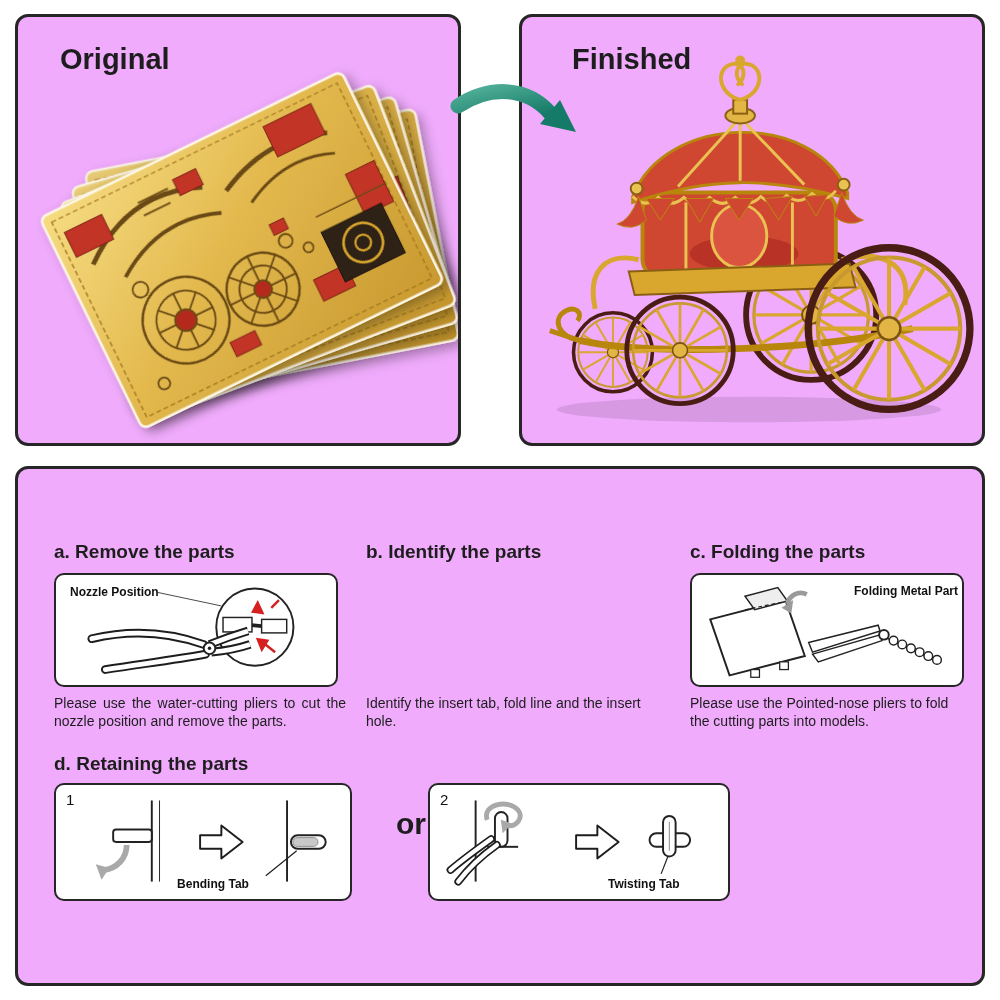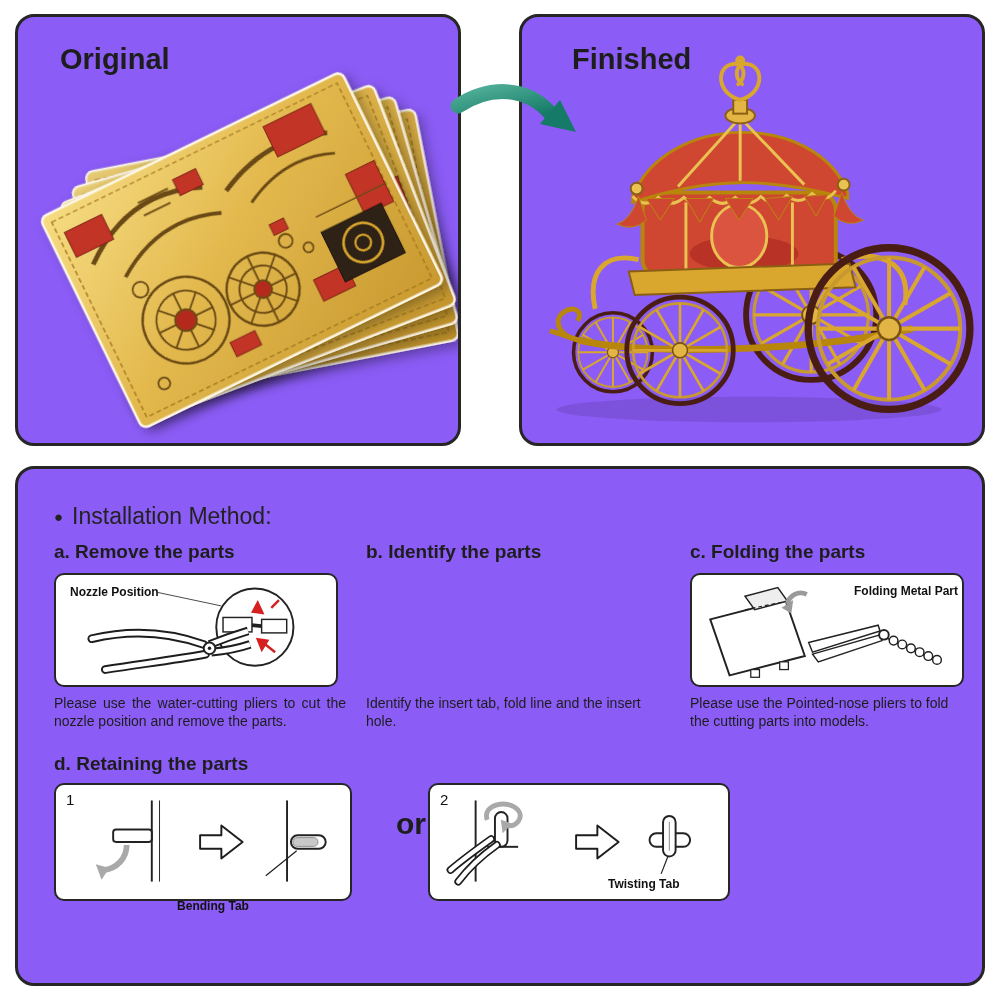--- a/index.html
+++ b/index.html
@@ -1,18 +1,18 @@
 <!DOCTYPE html>
 <html><head>
 <meta charset="utf-8">
 <style>
   html,body{margin:0;padding:0;background:#ffffff;}
   body{width:1000px;height:1000px;font-family:"Liberation Sans",sans-serif;color:#1d1d1d;}
   .stage{position:relative;width:1000px;height:1000px;background:#fff;overflow:hidden;}
-  .panel{position:absolute;border:3px solid #262626;border-radius:19px;background:#8b5cf6;box-sizing:border-box;}
+  .panel{position:absolute;border:3px solid #262626;border-radius:13px;background:#f0abfc;box-sizing:border-box;}
   #panel-original{left:15px;top:14px;width:446px;height:432px;}
   #panel-finished{left:519px;top:14px;width:466px;height:432px;}
   #panel-instructions{left:15px;top:466px;width:970px;height:520px;}
   .panel-title{position:absolute;font-size:29px;font-weight:bold;color:#1d1d1d;margin:0;z-index:3;}
   #title-original{left:42px;top:26px;}
   #title-finished{left:50px;top:26px;}
   .art{position:absolute;left:0;top:0;width:100%;height:100%;}
   #arrow-wrap{position:absolute;left:450px;top:80px;width:136px;height:70px;z-index:5;}
   
   #inst-heading{position:absolute;left:36px;top:34px;font-size:23px;color:#222;}
@@ -28,21 +28,21 @@
   #diagram-c{left:672px;top:104px;width:274px;height:114px;}
   #diagram-d1{left:36px;top:314px;width:298px;height:118px;}
   #diagram-d2{left:410px;top:314px;width:302px;height:118px;}
   .diagram svg{position:absolute;left:0;top:0;width:100%;height:100%;}
   .dlabel{position:absolute;font-size:12px;font-weight:bold;color:#111;}
   #lbl-nozzle{left:14px;top:10px;}
   #lbl-insert-tab{left:132px;top:6px;width:150px;text-align:center;}
   #lbl-fold-line{left:132px;top:40px;width:150px;text-align:center;}
   #lbl-insert-hole{left:132px;top:74px;width:150px;text-align:center;}
   #lbl-folding{left:118px;top:9px;width:150px;text-align:left;padding-left:44px;}
-  #lbl-bending{left:92px;top:92px;width:130px;text-align:center;margin-top:22px;}
+  #lbl-bending{left:92px;top:92px;width:130px;text-align:center;}
   #lbl-twisting{left:178px;top:92px;width:130px;text-align:left;}
   .num{position:absolute;left:10px;top:6px;font-size:15px;color:#111;}
   .caption{position:absolute;font-size:14px;line-height:1.25;color:#1d1d1d;margin:0;}
   #cap-a{left:36px;top:226px;width:292px;text-align:justify;}
   #cap-b{left:348px;top:226px;width:286px;}
   #cap-c{left:672px;top:226px;width:274px;}
   #or-label{position:absolute;left:334px;top:338px;width:74px;text-align:right;font-size:30px;font-weight:bold;}
 </style>
 </head>
 <body>
@@ -188,23 +188,20 @@
       <circle cx="221" cy="44" r="5" fill="#d9a62e"></circle>
       <circle cx="116" cy="174" r="6" fill="#e9c252" stroke="#8a5f14" stroke-width="2"></circle>
       <circle cx="326" cy="170" r="6" fill="#e9c252" stroke="#8a5f14" stroke-width="2"></circle>
       <use href="#wheelP" transform="translate(160,338) scale(0.54)"></use>
       <use href="#wheelP" transform="translate(372,316) scale(0.82)"></use>
     </svg>
   </section>
 
   <section class="panel" id="panel-instructions">
 
-    <div id="inst-heading">
-      <span class="bullet">●</span><span>Installation Method:</span>
-    </div>
 
     <h3 class="step-title" id="title-a">a. Remove the parts</h3>
     <h3 class="step-title" id="title-b">b. Identify the parts</h3>
     <h3 class="step-title" id="title-c">c. Folding the parts</h3>
 
     <div class="diagram" id="diagram-a">
       <svg viewBox="0 0 284 114" aria-hidden="true">
         <line x1="102" y1="18" x2="168" y2="32" stroke="#444" stroke-width="1"></line>
         <circle cx="203" cy="54" r="40" fill="#fff" stroke="#222" stroke-width="2"></circle>
         <rect x="170" y="44" width="30" height="15" fill="#fff" stroke="#222" stroke-width="1.5"></rect>

